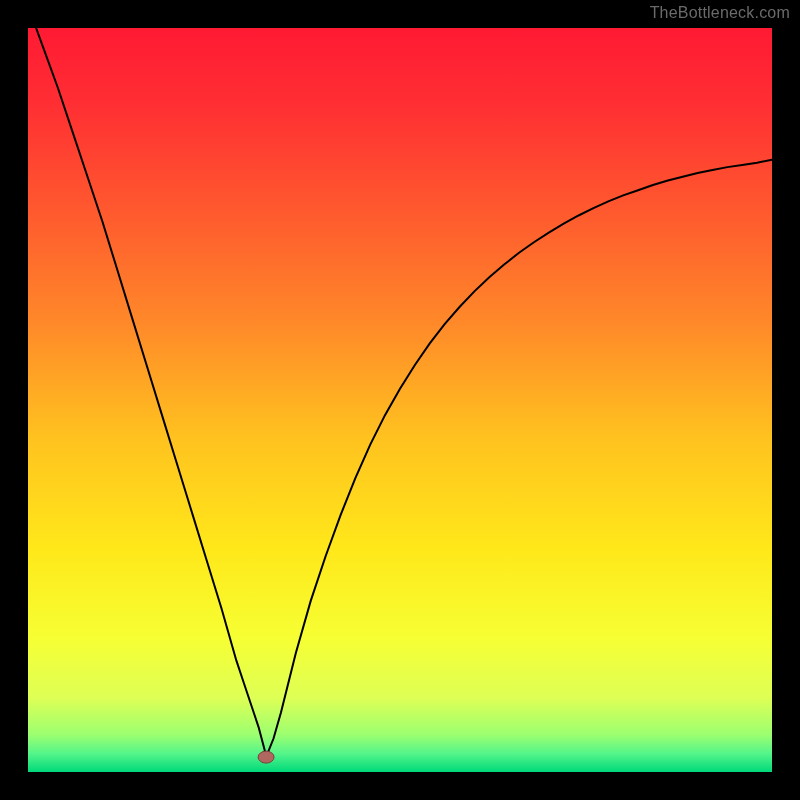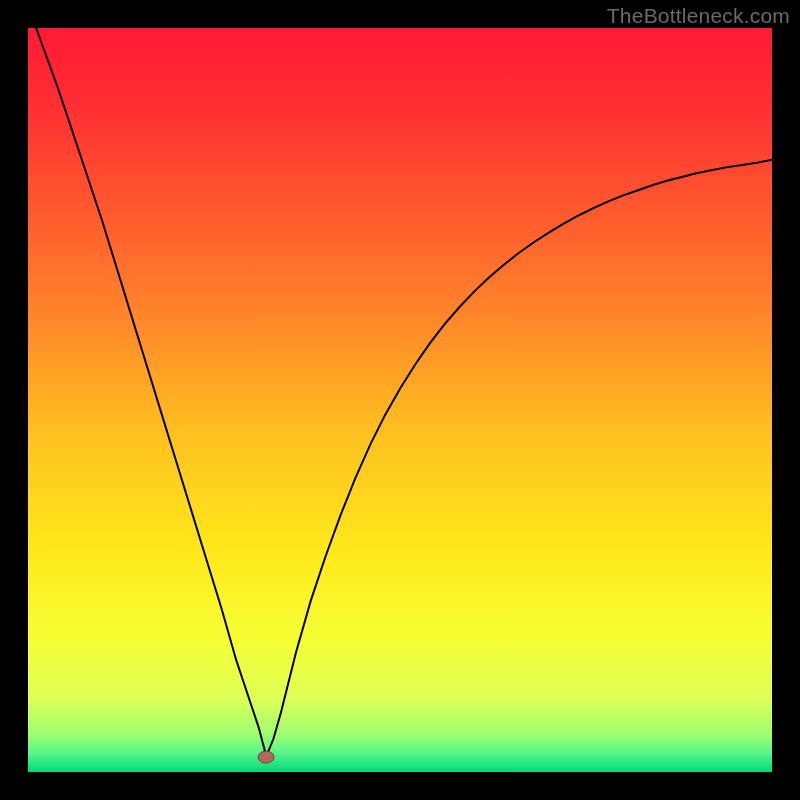--- a/index.html
+++ b/index.html
@@ -28,21 +28,21 @@
   }
   .plot-canvas {
     position: absolute;
     inset: 0;
   }
   .attribution {
     position: absolute;
     top: 4px;
     right: 10px;
     color: #6a6a6a;
-    font-size: 21px;
+    font-size: 16px;
     font-weight: 500;
     letter-spacing: 0.2px;
     user-select: none;
   }
 </style>
 </head>
 <body>
 
 <div class="frame">
   <div class="attribution">TheBottleneck.com</div>

